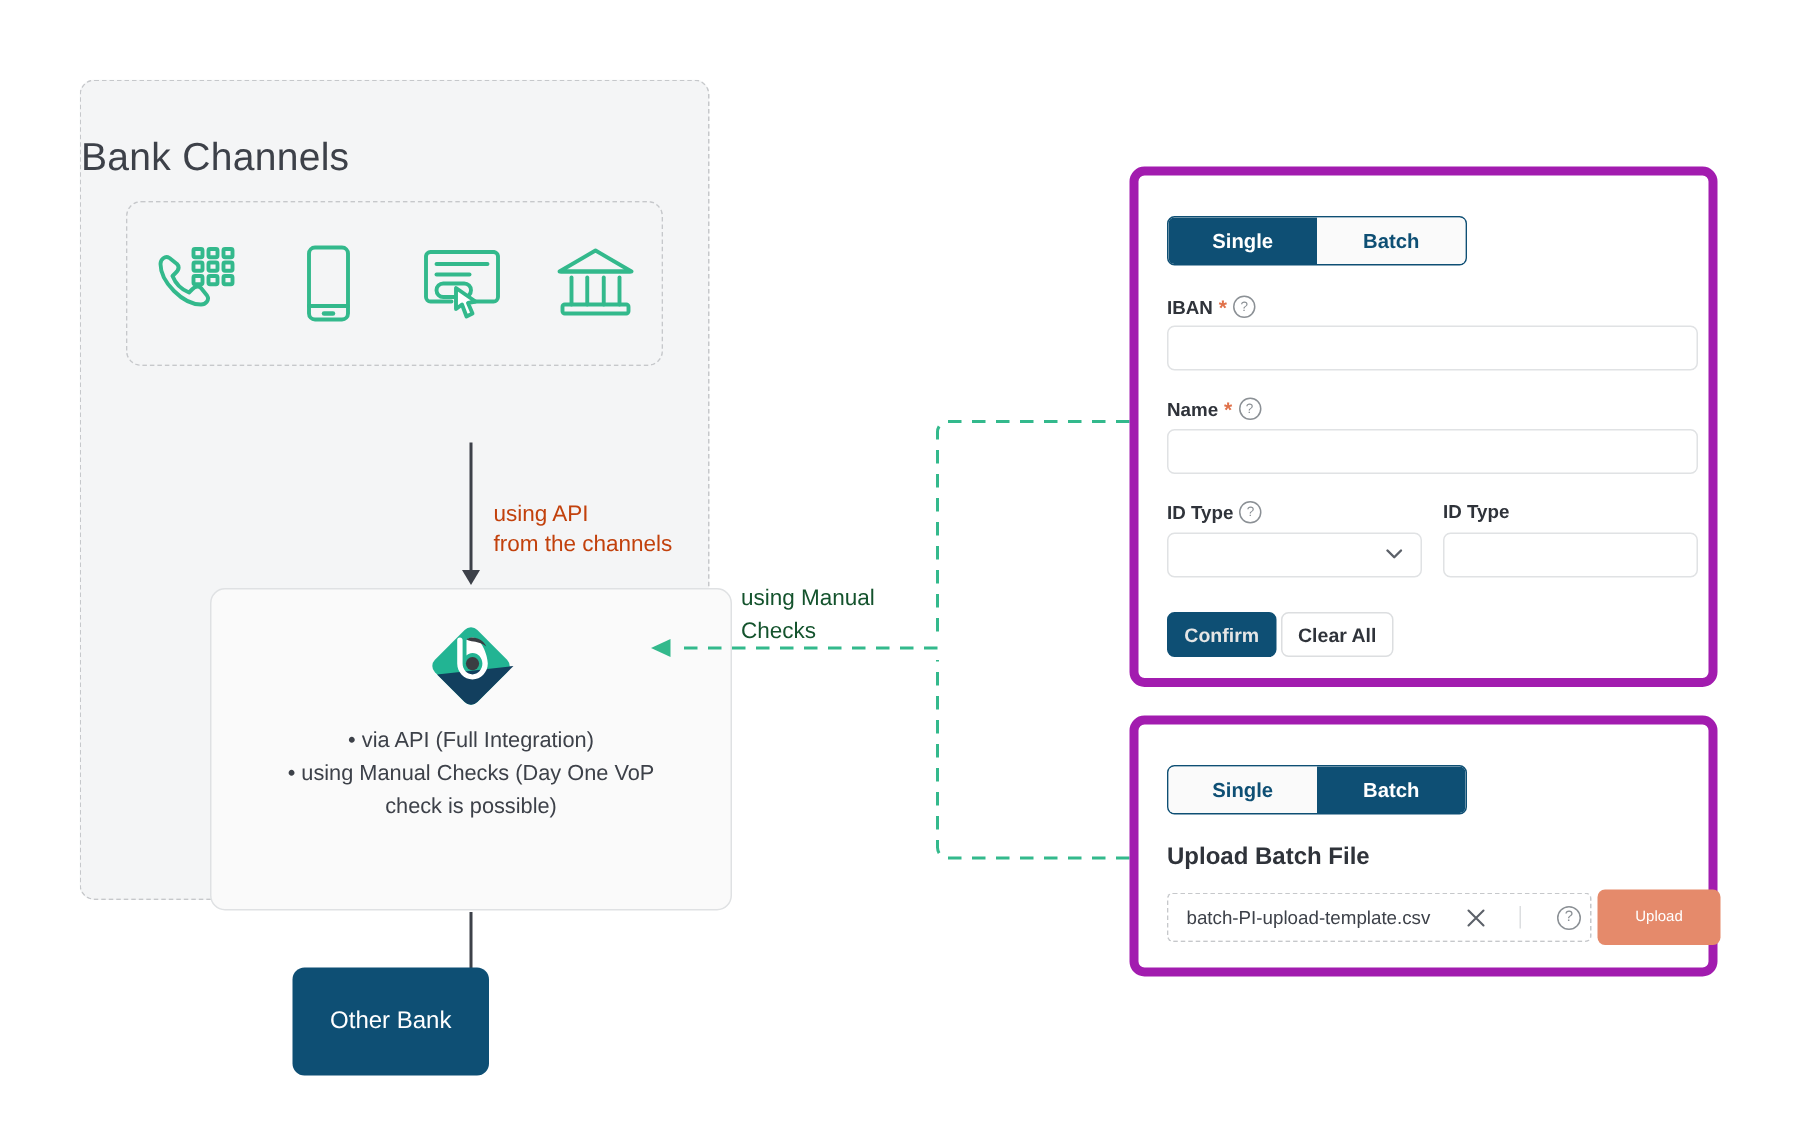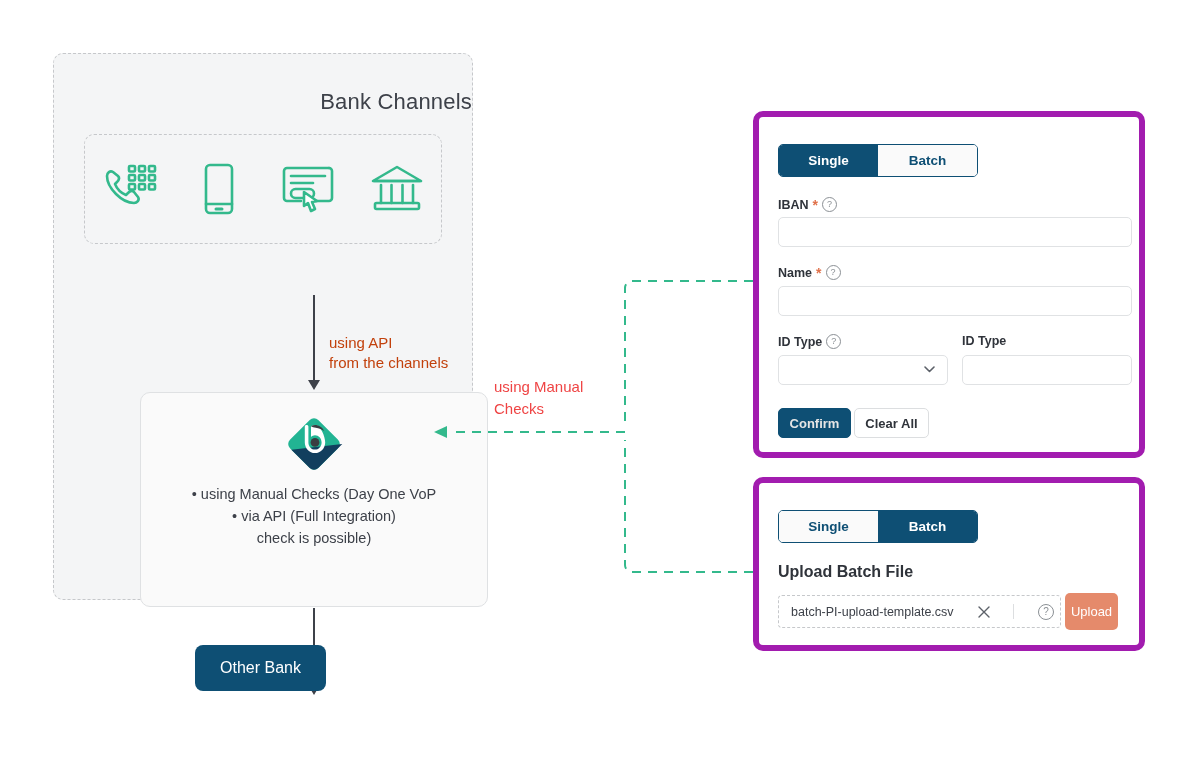--- a/index.html
+++ b/index.html
@@ -9,22 +9,22 @@
     color:#3d4149;position:relative;overflow:hidden;
   }
   .stage{position:absolute;inset:0;}
 
   
   .bank-group{
     position:absolute;left:53px;top:53px;width:418px;height:545px;
     border:1.5px dashed #c6c8cb;border-radius:10px;background:#f4f5f6;
   }
   .bank-title{
-    position:absolute;left:0;top:35px;width:418px;text-align:right;
-    font-size:22px;color:#3d4149;letter-spacing:.2px;
+    position:absolute;left:0;top:35px;width:418px;text-align:left;
+    font-size:26px;color:#3d4149;letter-spacing:.2px;
   }
   .channels-box{
     position:absolute;left:30px;top:80px;width:356px;height:108px;
     border:1.5px dashed #c6c8cb;border-radius:10px;background:#f4f5f6;
     display:flex;align-items:center;justify-content:space-around;
   }
   .chan-icon{width:62px;height:62px;display:flex;align-items:center;justify-content:center;}
   .chan-icon svg{display:block;}
 
   
@@ -54,29 +54,29 @@
   
   .arrow-ob{
     position:absolute;left:259px;top:554px;width:2px;height:78px;background:#3d4149;
   }
   .arrow-ob:after{
     content:"";position:absolute;left:-5px;bottom:-9px;
     border-left:6px solid transparent;border-right:6px solid transparent;
     border-top:10px solid #3d4149;
   }
   .other-bank{
-    position:absolute;left:195px;top:645px;width:131px;height:46px;
+    position:absolute;left:195px;top:645px;width:131px;height:72px;
     background:#0e4f74;border-radius:8px;color:#ffffff;font-size:16px;
     display:flex;align-items:center;justify-content:center;
   }
 
   
   .connector{position:absolute;left:420px;top:270px;width:350px;height:320px;pointer-events:none;}
   .manual-label{
-    position:absolute;left:494px;top:376px;font-size:15px;line-height:22px;color:#ef4444;
+    position:absolute;left:494px;top:388px;font-size:15px;line-height:22px;color:#14532d;
   }
 
   
   .card{
     position:absolute;background:#ffffff;border:6px solid #a21caf;border-radius:10px;
     box-sizing:border-box;
   }
   .card-single{left:753px;top:111px;width:392px;height:347px;}
   .card-batch{left:753px;top:477px;width:392px;height:174px;}
 
@@ -120,22 +120,22 @@
   .file-chip{
     position:absolute;left:19px;top:112px;width:283px;height:33px;
     border:1.3px dashed #c6c8cb;border-radius:4px;background:#ffffff;
     display:flex;align-items:center;box-sizing:border-box;gap:18px;
   }
   .file-name{flex:1;padding-left:12px;font-size:12.5px;color:#3d4149;}
   .chip-x{width:22px;display:flex;align-items:center;justify-content:center;cursor:pointer;}
   .chip-div{width:1px;height:15px;background:#dcdee0;}
   .chip-help{width:28px;display:flex;align-items:center;justify-content:center;cursor:pointer;}
   .btn-upload{
-    position:absolute;left:306px;top:110px;width:53px;height:37px;border-radius:5px;
-    background:#e58a6b;color:#ffffff;font-size:13px;
+    position:absolute;left:306px;top:110px;width:82px;height:37px;border-radius:5px;
+    background:#e58a6b;color:#ffffff;font-size:10px;
     display:flex;align-items:center;justify-content:center;cursor:pointer;
   }
 </style>
 </head>
 <body>
 
 <div class="stage">
 
   <div class="bank-group">
     <div class="bank-title">Bank Channels</div>
@@ -202,22 +202,22 @@
           <g transform="translate(29,29) rotate(45) translate(-20,-20)">
             <rect x="0" y="0" width="40" height="40" rx="6" fill="#22b493"></rect>
             <path d="M40 0v34a6 6 0 0 1-6 6H8z" fill="#123f5e"></path>
           </g>
           <path d="M30 10c-1.6 0-3 .6-4 1.6V22c1 -1 2.4-1.7 4-1.7 3.6 0 6.6 3.1 6.6 7.1S33.6 34.6 30 34.6 23.4 31.4 23.4 27.4V11.6C23.4 10.7 22.6 10 21.7 10h-.2c-.9 0-1.7.7-1.7 1.6v15.8c0 5.8 4.6 10.6 10.2 10.6s10.2-4.8 10.2-10.6S35.6 10 30 10z" fill="#ffffff"></path>
           <circle cx="30" cy="27.4" r="4.4" fill="#3a3d42"></circle>
           <path d="M26 11.2c1.2-.8 2.6-1.2 4-1.2 4 0 7.5 2.4 9.2 6-1.8-1.4-5.4-3-8.4-3.3-2-.2-3.6-.6-4.8-1.5z" fill="#3a3d42"></path>
         </svg>
       </div>
       <div class="sol-list">
+        <div>•  via API (Full Integration)</div>
         <div>•  using Manual Checks (Day One VoP</div>
-        <div>•  via API (Full Integration)</div>
         <div>check is possible)</div>
       </div>
     </div>
 
     <div class="arrow-ob"></div>
   </div>
 
   <div class="other-bank">Other Bank</div>
 
   <svg class="connector" viewBox="0 0 350 320">

